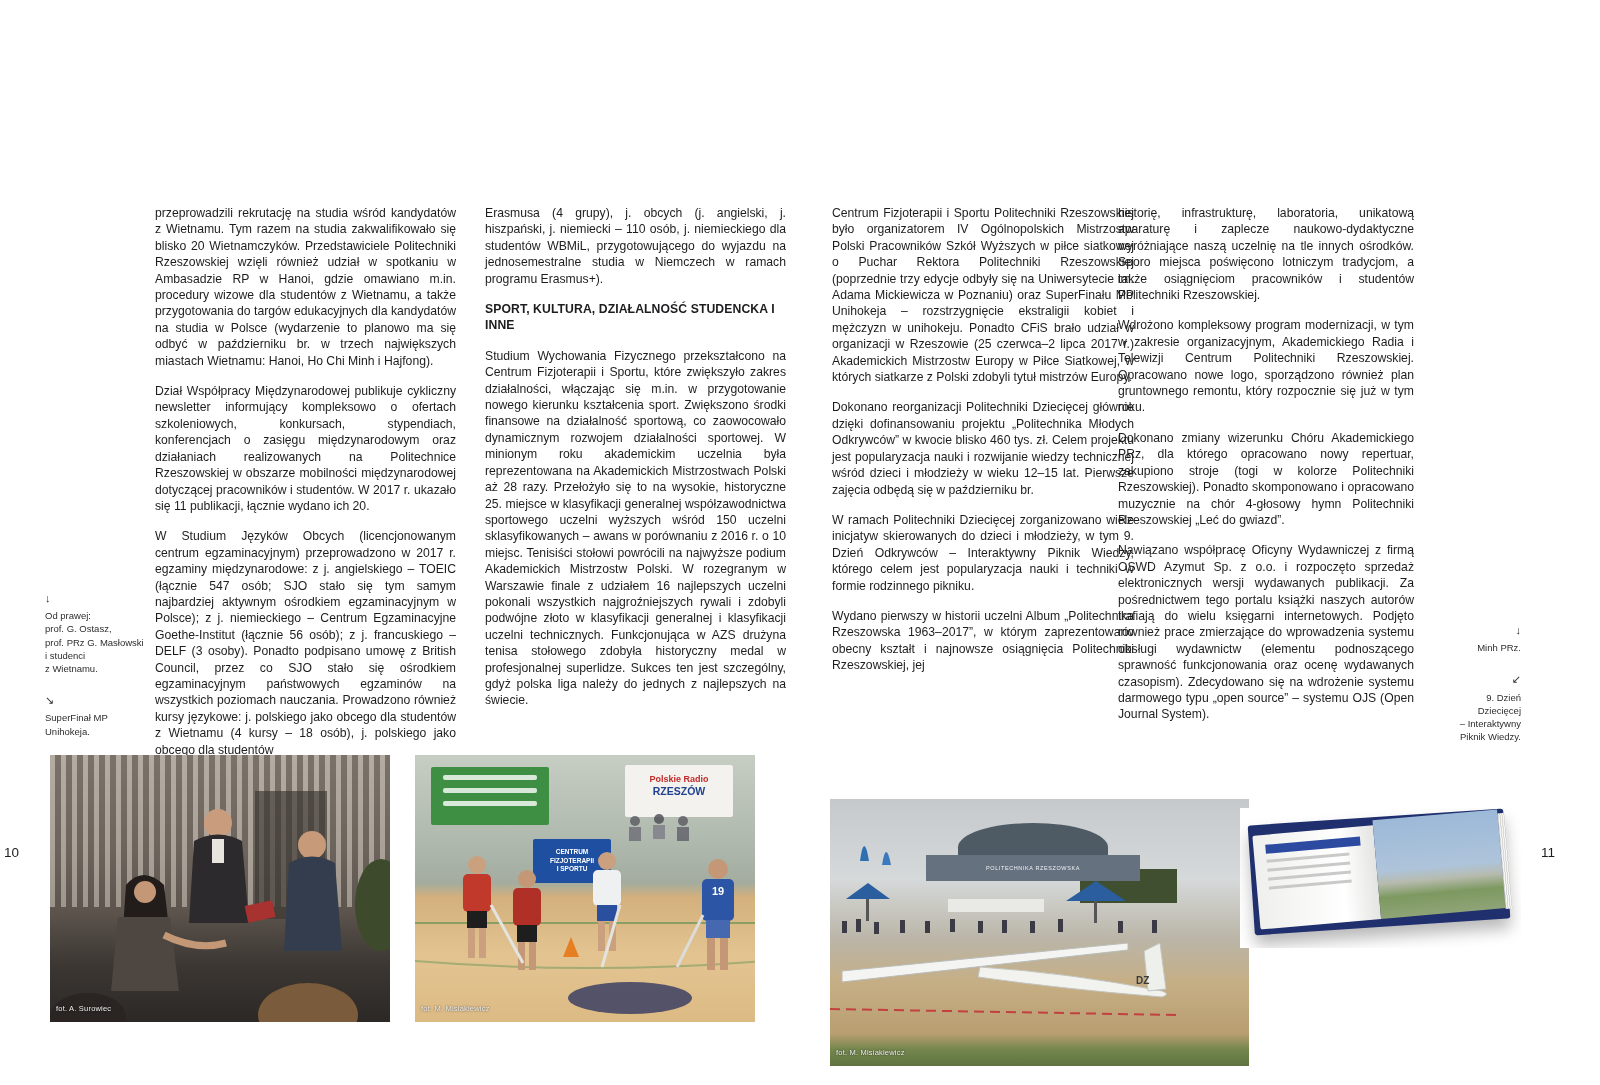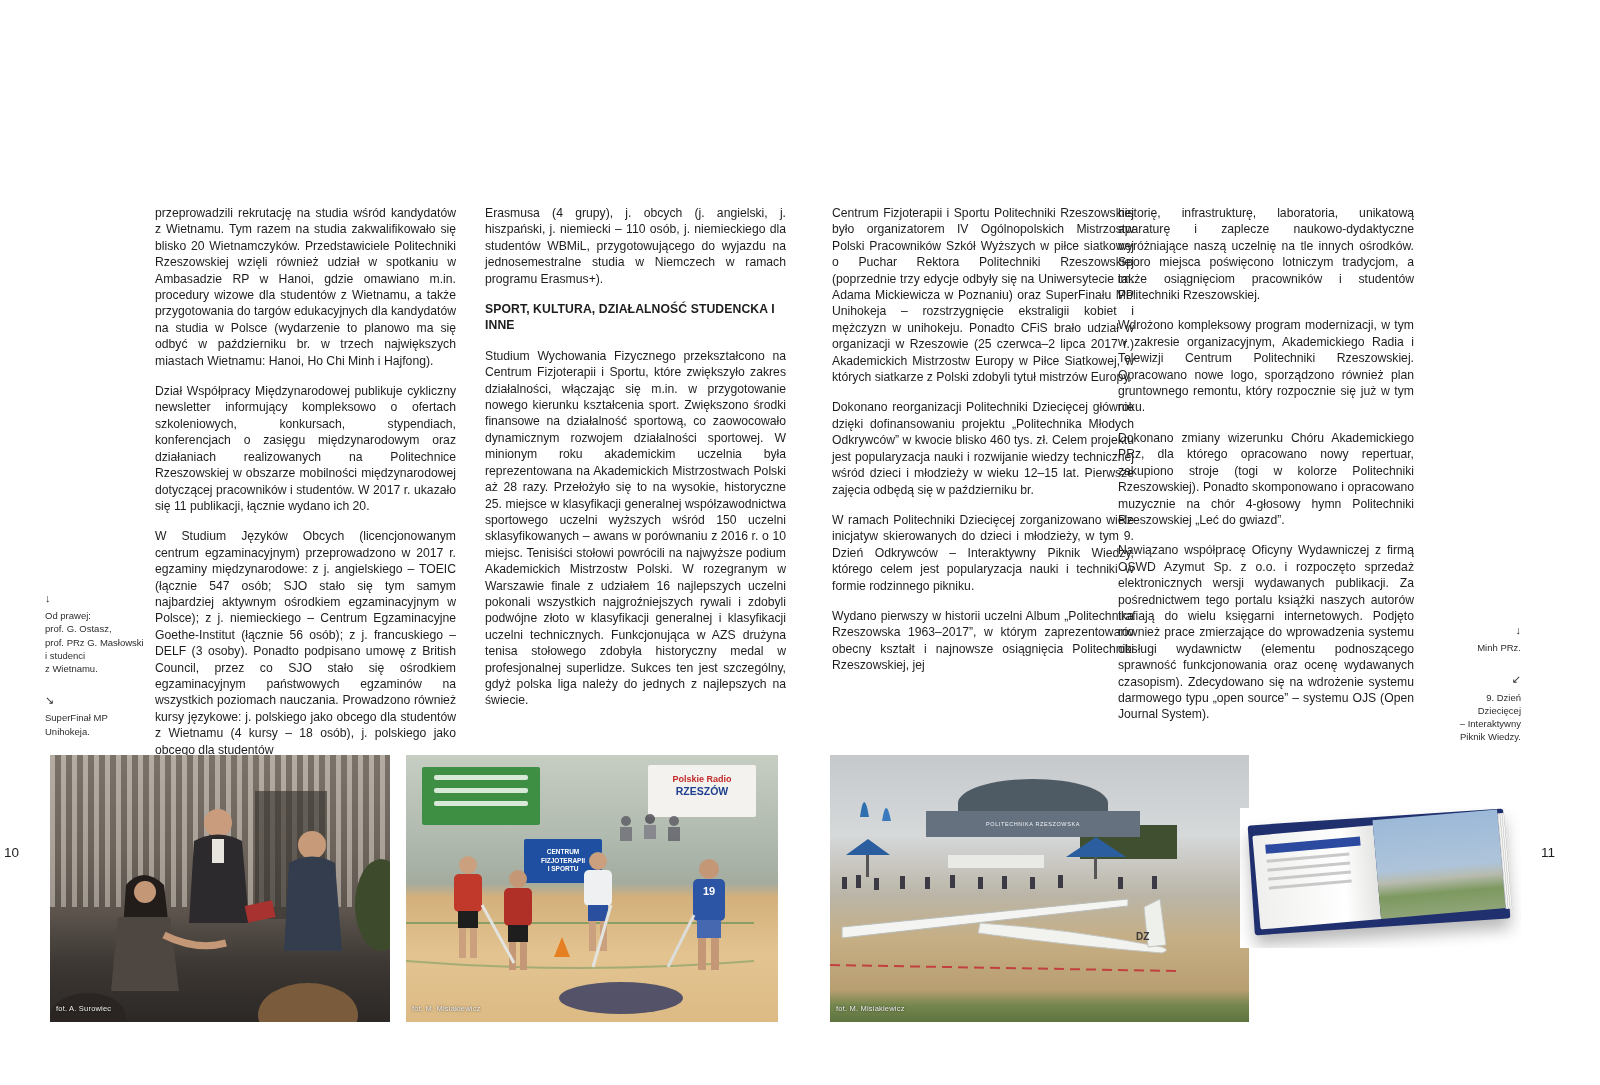--- a/index.html
+++ b/index.html
@@ -36,37 +36,37 @@
     text-shadow:0 0 2px rgba(0,0,0,.75); letter-spacing:.2px;
   }
 
   
   #photo1 { left:50px; width:340px;
     background:linear-gradient(180deg,#8a8178 0px,#756c63 95px,#5a524b 160px,#3c3733 210px,#2c2825 267px); }
   #photo1 .blinds { position:absolute; left:0; top:0; width:340px; height:152px; opacity:.75;
     background:repeating-linear-gradient(90deg, rgba(225,218,206,.65) 0 5px, rgba(92,86,78,.45) 5px 11px); }
 
   
-  #photo2 { left:406px; width:372px;
+  #photo2 { left:415px; width:340px;
     background:linear-gradient(180deg,#c6cdc2 0px,#b2bbb0 78px,#a3ac9f 128px,#d3b07c 142px,#e3c491 200px,#dcba84 267px); }
   .banner-green { position:absolute; left:16px; top:12px; width:118px; height:58px; background:#3e8f43;
     border-radius:2px; }
   .banner-green i { display:block; height:5px; margin:8px 12px 0 12px; background:rgba(255,255,255,.8); border-radius:2px; }
   .banner-radio { position:absolute; right:22px; top:10px; width:108px; height:52px; background:#f3f2ee;
     border-radius:2px; text-align:center; padding-top:9px; }
   .banner-radio .l1 { font-size:9px; font-weight:bold; color:#c22a2a; line-height:11px; }
   .banner-radio .l2 { font-size:10.5px; font-weight:bold; color:#1f3f8f; line-height:13px; }
   .sign-blue { position:absolute; left:118px; top:84px; width:78px; height:44px; background:#1e4fa0;
     color:#fff; font-size:6.5px; font-weight:bold; line-height:8.5px; text-align:center; padding-top:9px; border-radius:2px; }
   .jersey-num { position:absolute; left:288px; top:130px; width:30px; text-align:center;
     font-size:11px; font-weight:bold; color:#fff; }
 
   
   #photo3 { left:830px; width:419px;
-    background:linear-gradient(180deg,#c5c9cc 0px,#d6d9da 80px,#bab5a7 140px,#c6ae84 185px,#b89e71 235px,#75874e 250px,#5e7340 267px); }
+    background:linear-gradient(180deg,#c5c9cc 0px,#d6d9da 80px,#bab5a7 140px,#c6ae84 185px,#b89e71 235px,#75874e 250px,#5e7340 267px);margin-top:44px; }
   .building { position:absolute; left:128px; top:24px; width:150px; height:34px; background:#4e5a64;
     border-radius:70% 70% 0 0 / 100% 100% 0 0; }
   .building-base { position:absolute; left:96px; top:56px; width:214px; height:26px; background:#667180;
     color:#eef1f4; font-size:5.5px; letter-spacing:.6px; text-align:center; line-height:26px; }
   .trees { position:absolute; left:250px; top:70px; width:97px; height:34px; background:#3f4f30; border-radius:6px 0 0 0; }
   .glider-code { position:absolute; left:306px; top:176px; font-size:10px; font-weight:bold; color:#3a3a3a; }
 
   
   #photo4 { left:1240px; top:808px; width:281px; height:140px; background:#ffffff; }
   .book { position:absolute; left:16px; top:12px; width:246px; height:104px; transform:rotate(-5deg); }

